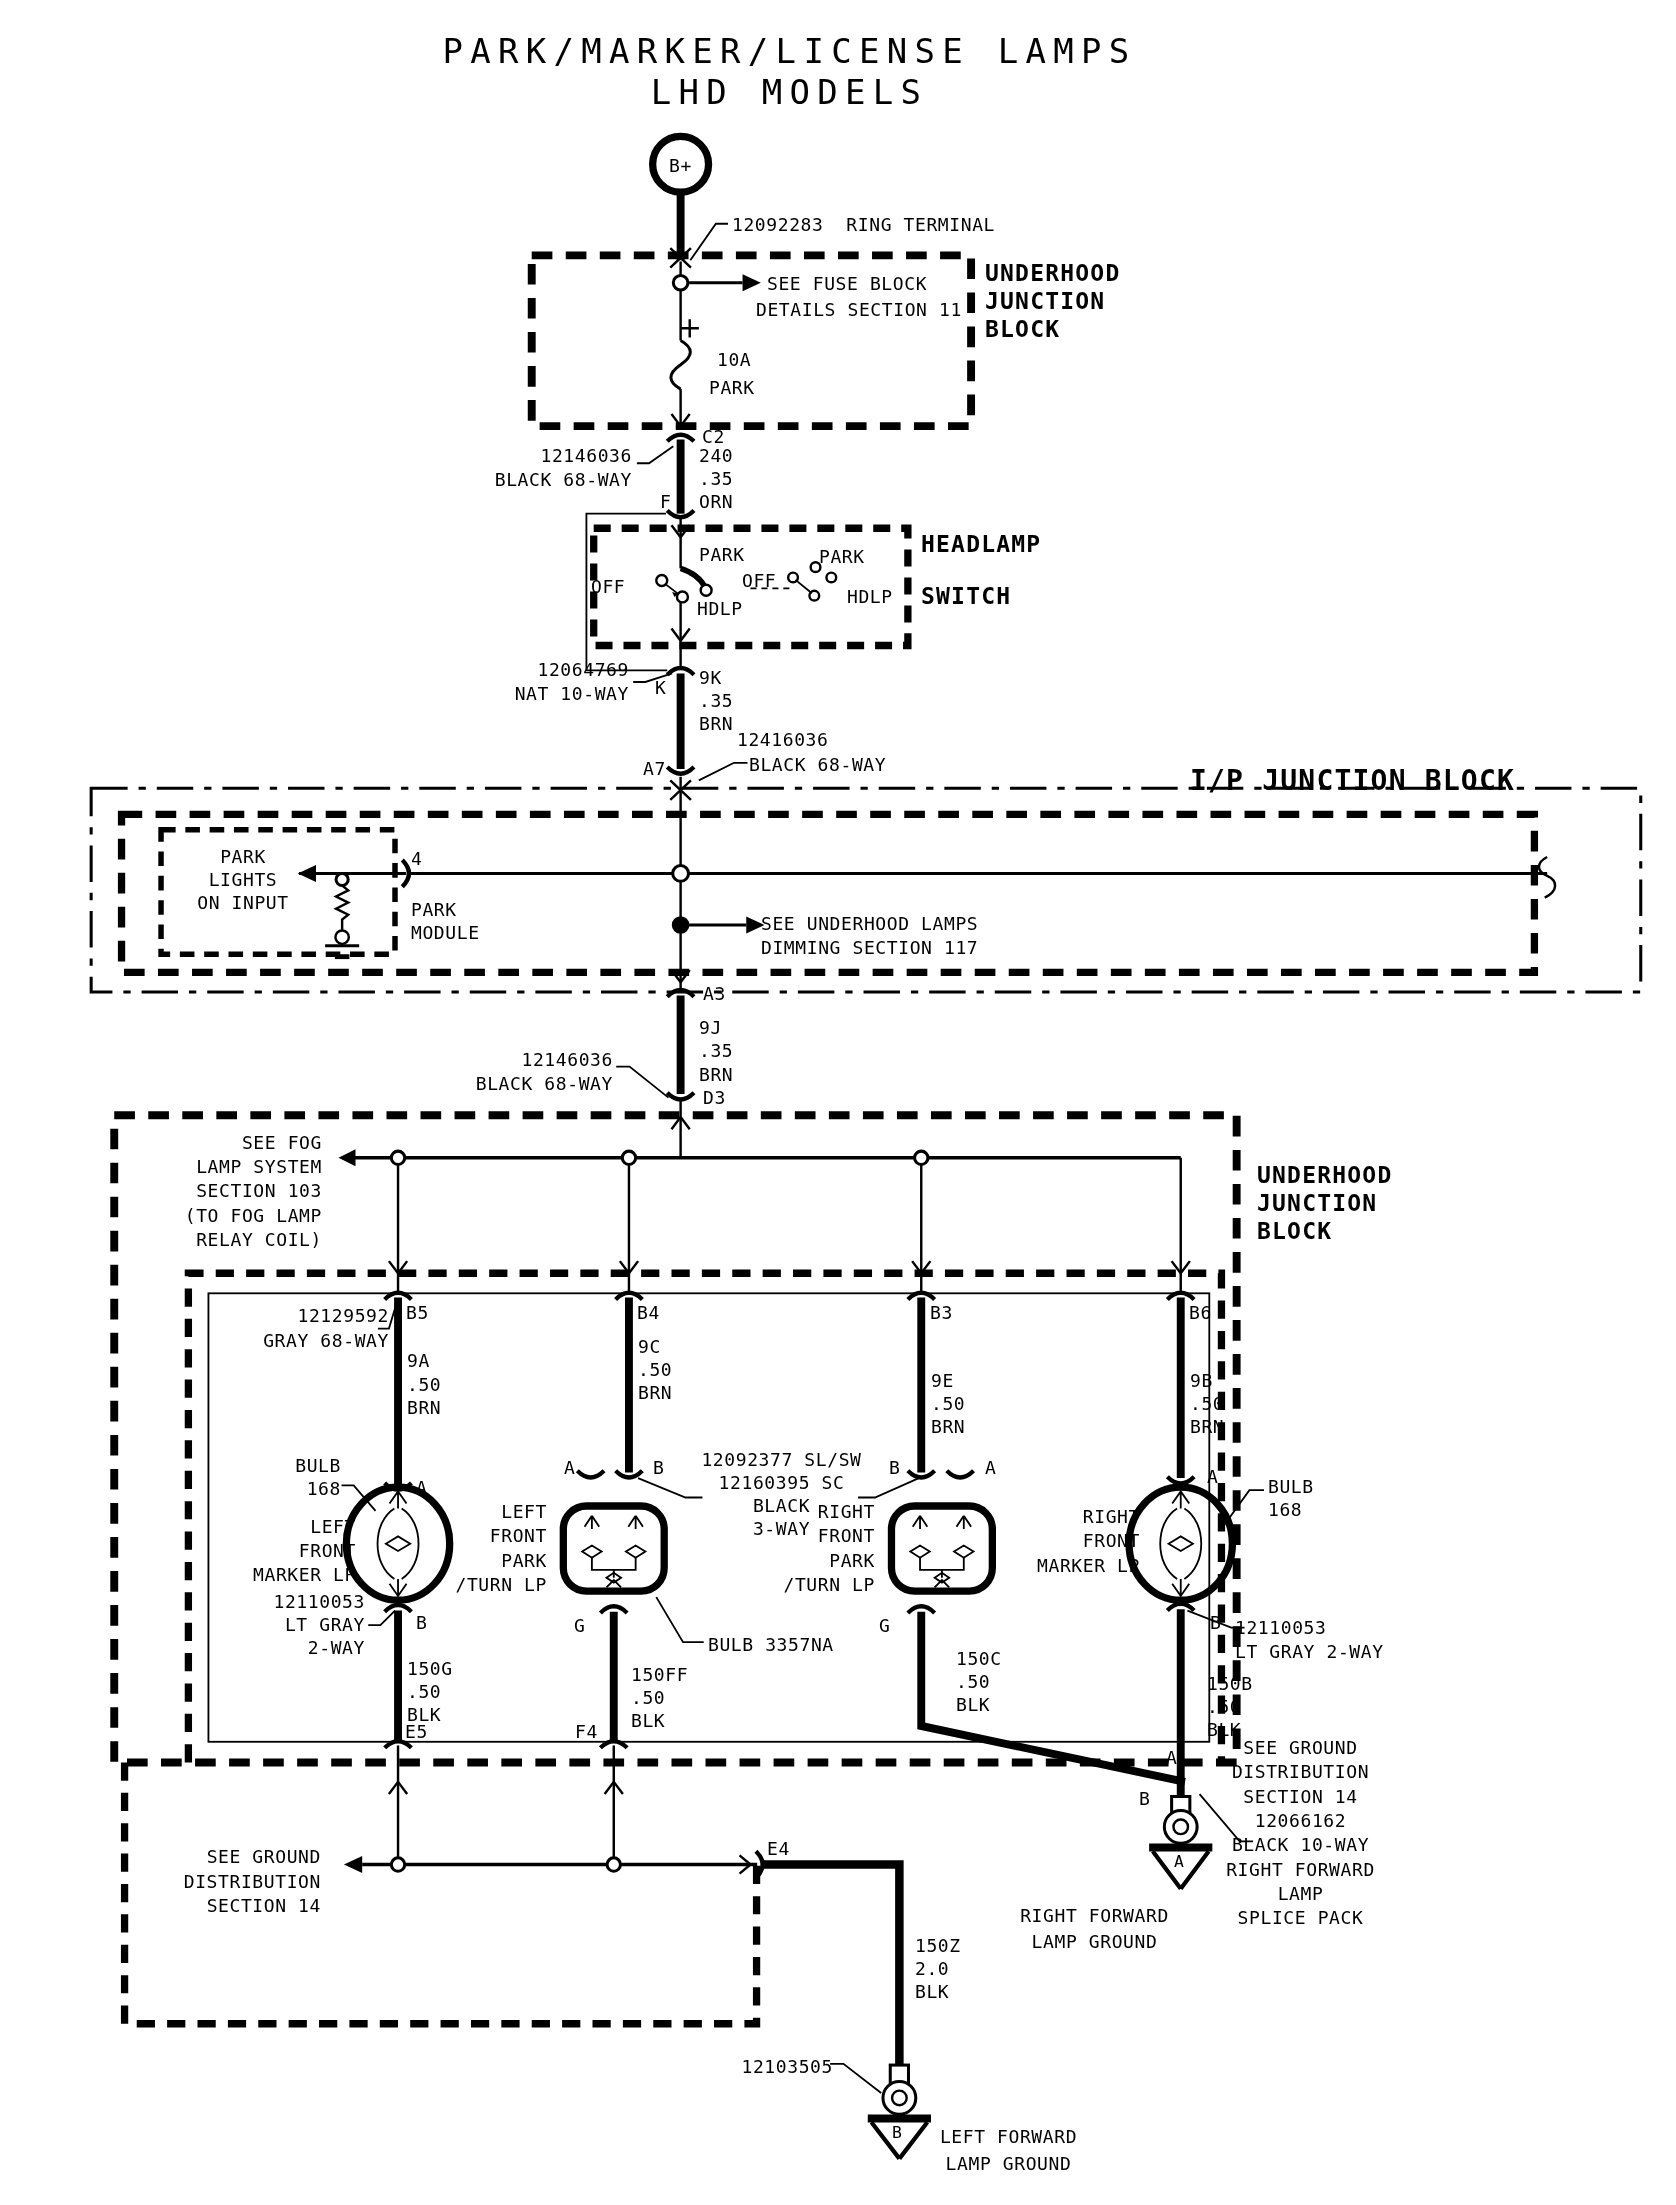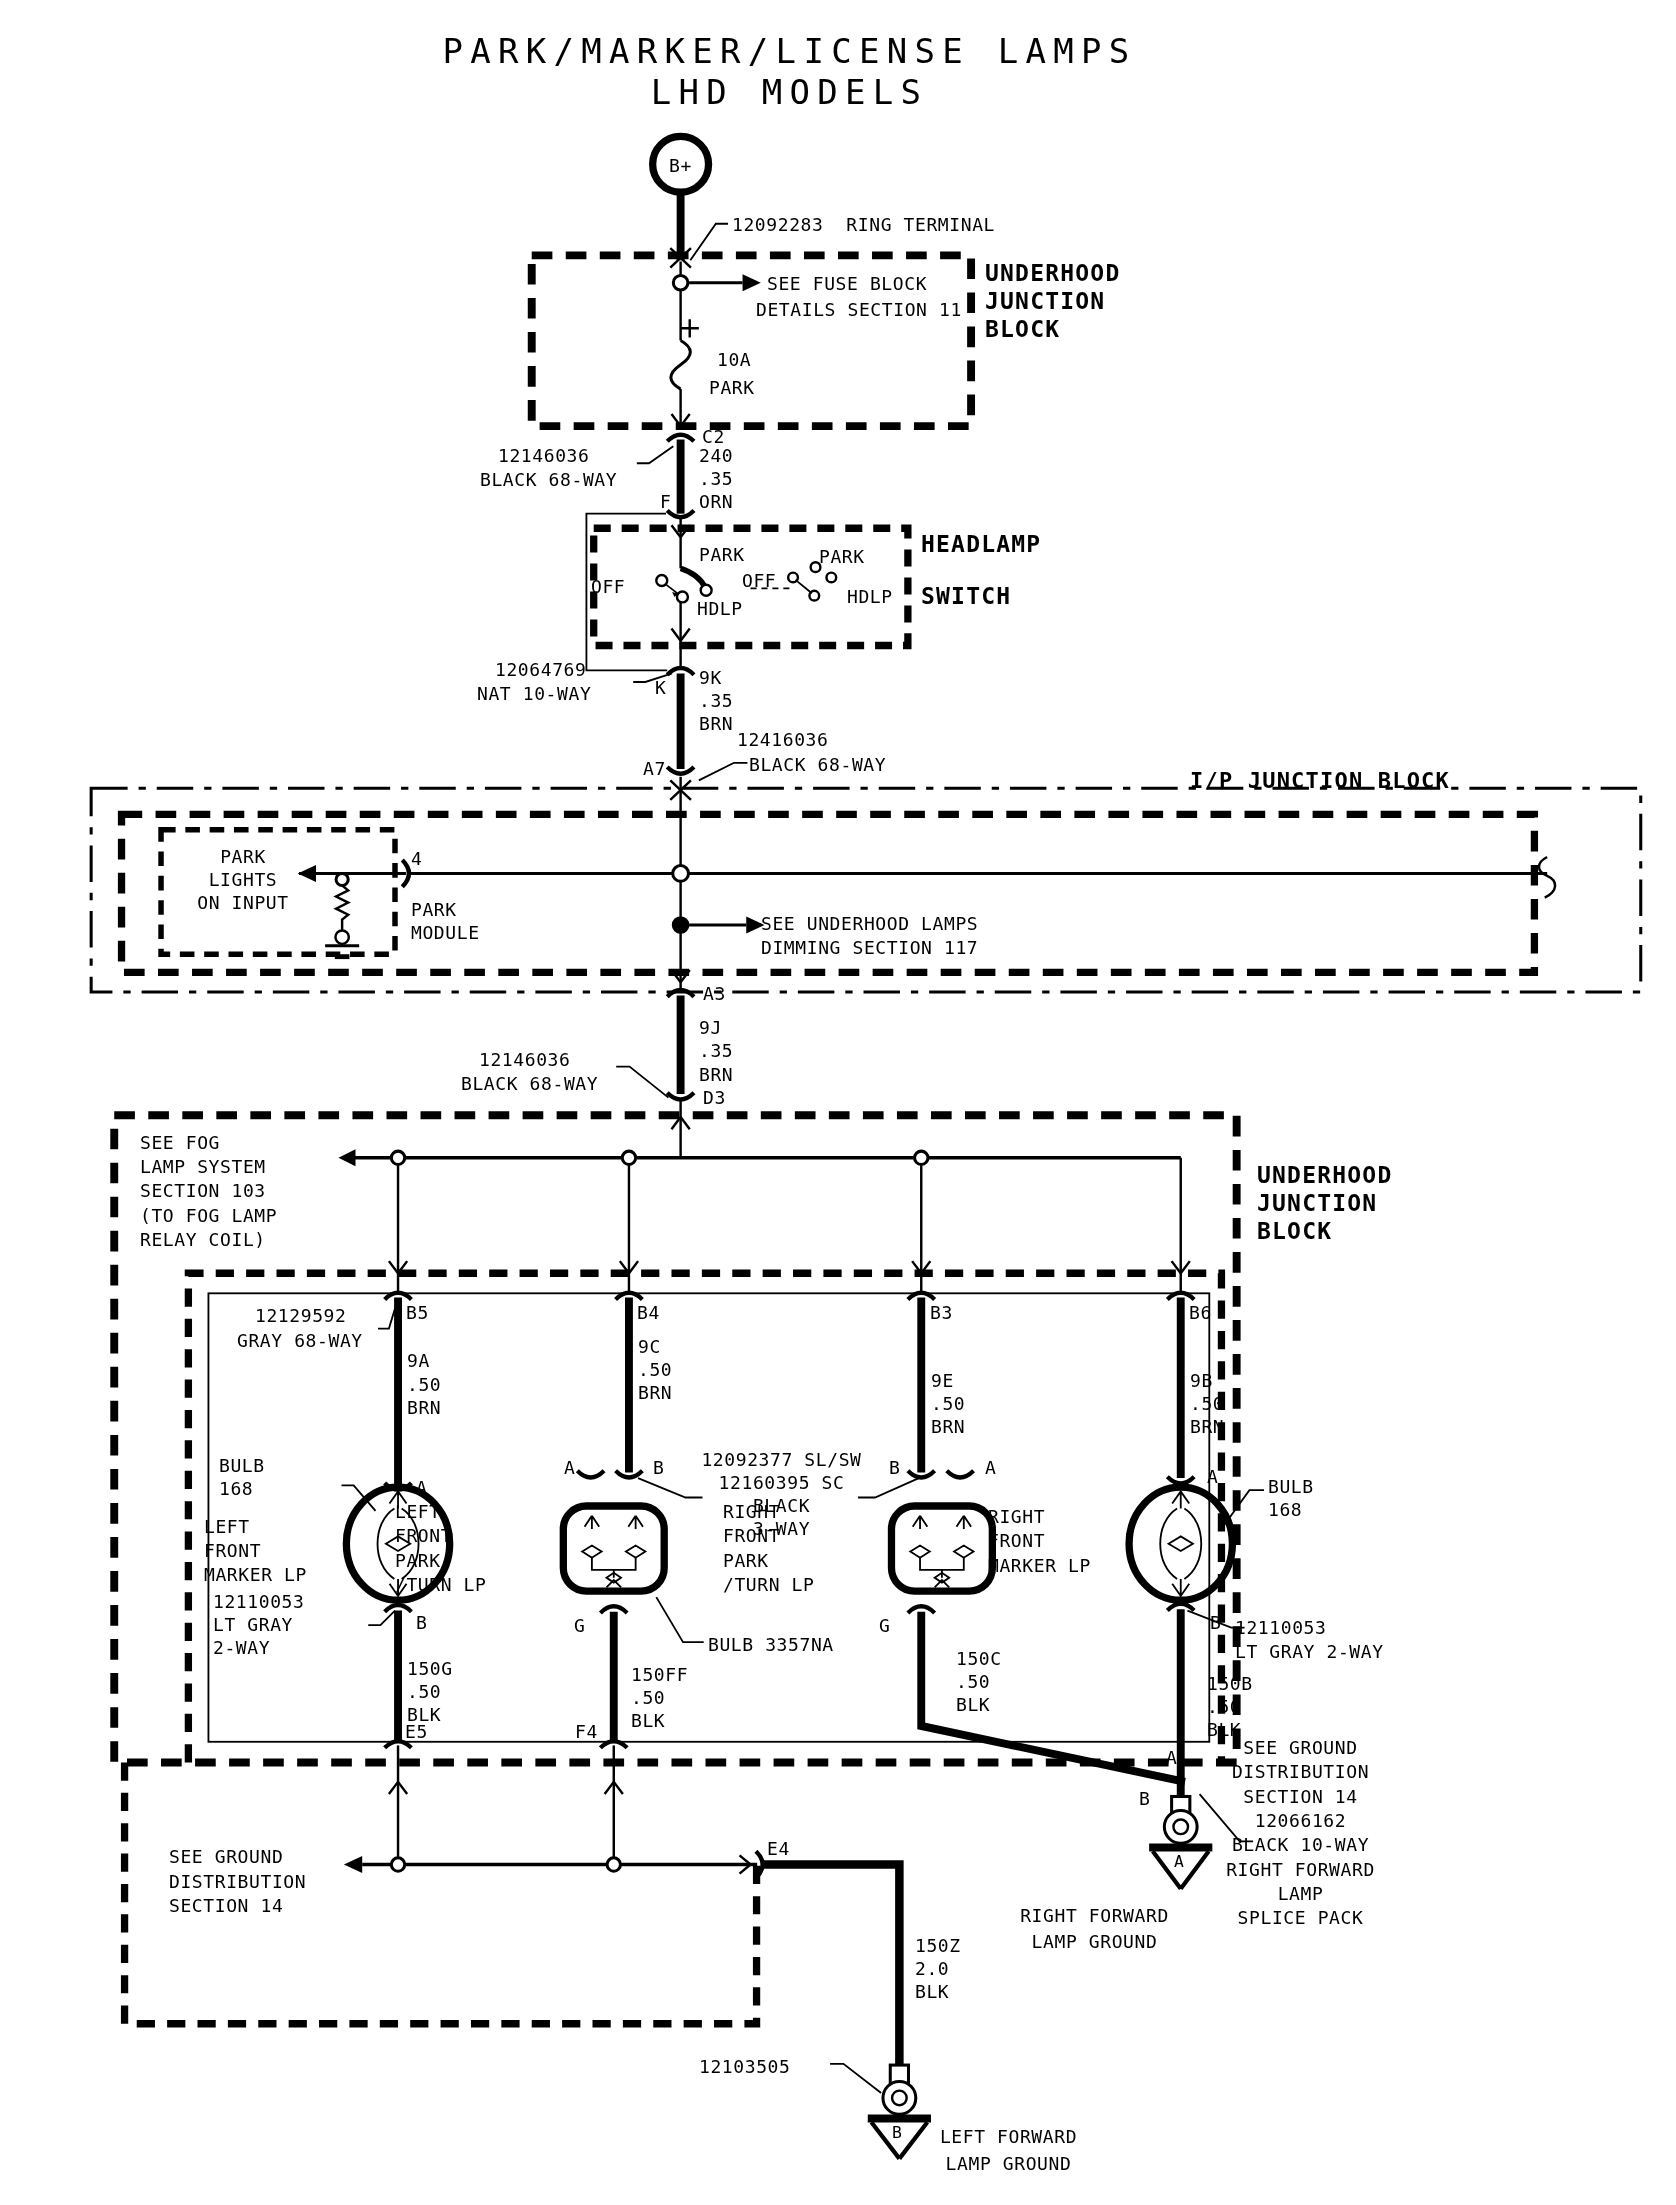--- a/index.html
+++ b/index.html
@@ -1,21 +1,21 @@
 <!DOCTYPE html>
 <html style="font-size:9.7px"><head>
 <meta charset="utf-8">
 <style>
   html,body{margin:0;padding:0;background:#fff;}
   #page{position:relative;width:1676px;height:2205px;background:#ffffff;overflow:hidden;
         font-family:"DejaVu Sans Mono",monospace;color:#000;}
   #wiring-svg{position:absolute;left:0;top:0;}
   .t{position:absolute;font-size:18px;line-height:23px;letter-spacing:0.6px;white-space:pre;color:#000;}
   .b{font-weight:bold;font-size:23px;line-height:28px;letter-spacing:1.2px;}
-  .r{text-align:left;}
+  .r{text-align:right;}
   .c{text-align:center;}
   .title{font-size:34px;line-height:39px;letter-spacing:7.3px;font-weight:normal;}
 </style>
 </head>
 <body>
 
 <div id="page">
 
 <svg id="wiring-svg" width="1676" height="2205" viewBox="0 0 2758 3628" fill="none" stroke="#000">
 
@@ -270,21 +270,21 @@
   <div class="t r" style="left:477px;top:682px;width:152px">NAT 10-WAY</div>
   <div class="t" style="left:655px;top:676px">K</div>
   <div class="t" style="left:699px;top:666px">9K</div>
   <div class="t" style="left:699px;top:689px">.35</div>
   <div class="t" style="left:699px;top:712px">BRN</div>
 
   <div class="t" style="left:737px;top:728px">12416036</div>
   <div class="t" style="left:749px;top:753px">BLACK 68-WAY</div>
   <div class="t" style="left:643px;top:757px">A7</div>
 
-  <div class="t b" style="left:1190px;top:767px;font-size:22px">I/P JUNCTION BLOCK</div>
+  <div class="t b" style="left:1190px;top:767px;font-size:28px">I/P JUNCTION BLOCK</div>
 
   <div class="t" style="left:411px;top:847px">4</div>
   <div class="t c" style="left:182px;top:845px;width:122px">PARK</div>
   <div class="t c" style="left:182px;top:868px;width:122px">LIGHTS</div>
   <div class="t c" style="left:182px;top:891px;width:122px">ON INPUT</div>
   <div class="t" style="left:411px;top:898px">PARK</div>
   <div class="t" style="left:411px;top:921px">MODULE</div>
 
   <div class="t" style="left:761px;top:912px">SEE UNDERHOOD LAMPS</div>
   <div class="t" style="left:761px;top:936px">DIMMING SECTION 117</div>

